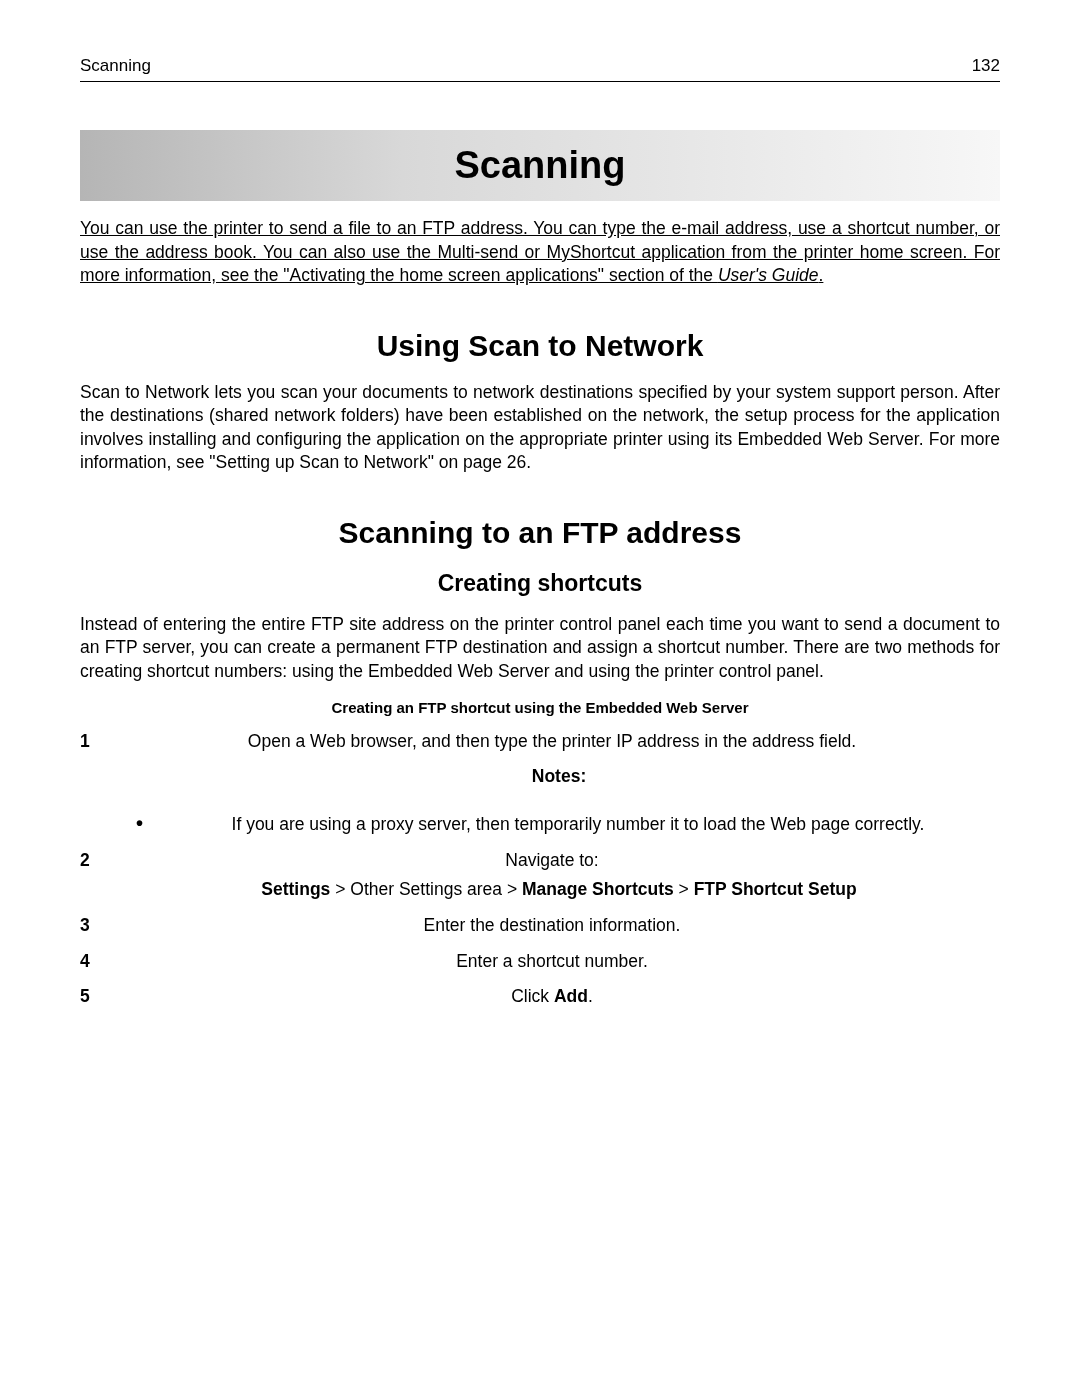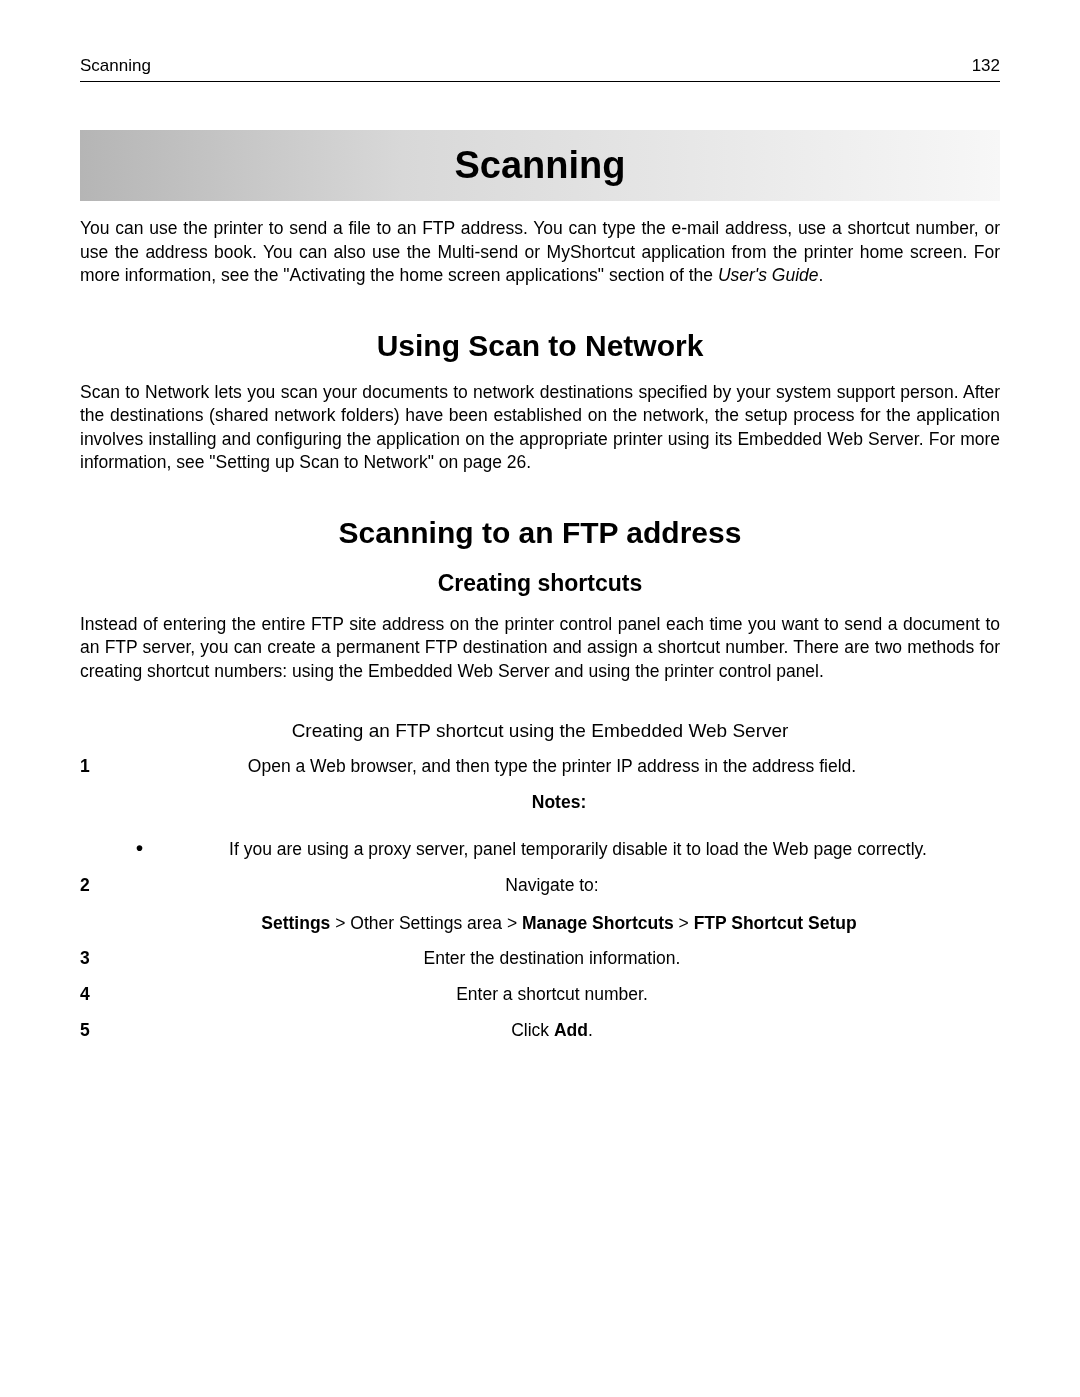--- a/index.html
+++ b/index.html
@@ -29,41 +29,42 @@
     .chapter-title {
       background: linear-gradient(to right, #b5b5b5 0%, #d8d8d8 35%, #f7f7f7 100%);
       font-size: 38px;
       font-weight: bold;
       padding: 10px 14px;
       margin-bottom: 16px;
     }
     .intro {
       margin-bottom: 38px;
       text-align: justify;
+      text-decoration: underline;
     }
     .h1 {
       font-size: 30px;
       font-weight: bold;
       margin-bottom: 14px;
       margin-top: 8px;
     }
     .para {
       text-align: justify;
       margin-bottom: 38px;
     }
     .h2 {
       font-size: 23px;
       font-weight: bold;
       margin-bottom: 14px;
     }
     .h3 {
-      font-size: 19px;
-      font-weight: normal;
+      font-size: 15px;
+      font-weight: bold;
       margin-bottom: 12px;
-      margin-top: 34px;
+      margin-top: 14px;
     }
     ol.numbered {
       list-style: none;
       counter-reset: step;
     }
     ol.numbered > li {
       counter-increment: step;
       position: relative;
       padding-left: 24px;
       margin-bottom: 12px;
@@ -97,21 +98,21 @@
       line-height: 1;
       top: 0;
       font-weight: bold;
     }
     .subnote {
       padding-left: 14px;
       margin-top: 10px;
     }
     .navpath {
       padding-left: 14px;
-      margin-top: 14px;
+      margin-top: 6px;
     }
     .ital { font-style: italic; }
     .bold { font-weight: bold; }
   </style>
 </head>
 <body>
 
 <div class="page-header">
   <span>Scanning</span>
   <span>132</span>
@@ -131,21 +132,21 @@
 <div class="h2">Creating shortcuts</div>
 <p class="para" style="margin-bottom:0;">Instead of entering the entire FTP site address on the printer control panel each time you want to send a document to an FTP server, you can create a permanent FTP destination and assign a shortcut number. There are two methods for creating shortcut numbers: using the Embedded Web Server and using the printer control panel.</p>
 
 <div class="h3">Creating an FTP shortcut using the Embedded Web Server</div>
 
 <ol class="numbered">
   <li>
     <span>Open a Web browser, and then type the printer IP address in the address field.</span>
     <div class="notes-label">Notes:</div>
     <ul class="bullets">
-      <li>If you are using a proxy server, panel temporarily disable it to load the Web page correctly.</li>
+      <li>If you are using a proxy server, then temporarily number it to load the Web page correctly.</li>
     </ul>
   </li>
   <li>
     <span>Navigate to:</span>
     <div class="navpath">
       <span class="bold">Settings</span><span> &gt; Other Settings area &gt; </span><span class="bold">Manage Shortcuts</span><span> &gt; </span><span class="bold">FTP Shortcut Setup</span>
     </div>
   </li>
   <li>
     <span>Enter the destination information.</span>

